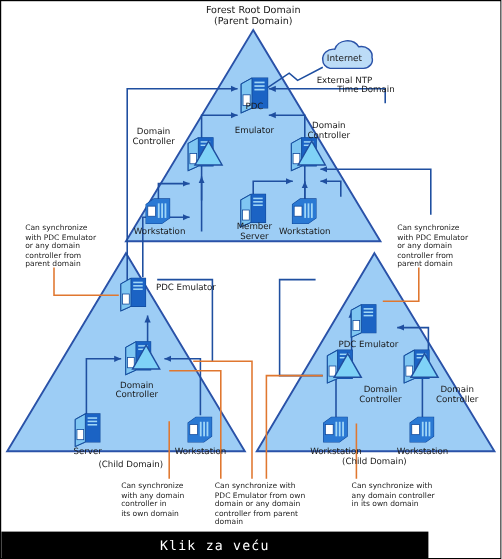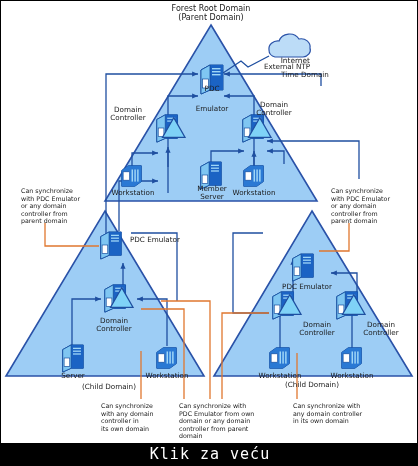--- a/index.html
+++ b/index.html
@@ -39,25 +39,25 @@
     position:absolute;
     color:#1a1a1a;
     font-size:8px;
     line-height:9.6px;
     text-align:center;
     white-space:pre;
   }
   #footer{
     position:absolute;
     left:0;bottom:0;
-    width:418px;height:22px;
+    width:356px;height:22px;
     background:#000000;
     color:#ffffff;
     font-family:"DejaVu Sans Mono","Liberation Mono",monospace;
-    font-size:15px;
+    font-size:11px;
     display:flex;align-items:center;justify-content:center;
     letter-spacing:1px;
   }
 </style>
 </head>
 <body>
 
 <div id="frame">
 
   <svg id="canvas" viewBox="0 0 418 466" xmlns="http://www.w3.org/2000/svg">
@@ -162,21 +162,21 @@
     <use href="#ico-server" x="288" y="250" width="28" height="32"></use>
     <use href="#ico-dc" x="268" y="288" width="34" height="32"></use>
     <use href="#ico-dc" x="332" y="288" width="34" height="32"></use>
     <use href="#ico-ws" x="265" y="343" width="28" height="28"></use>
     <use href="#ico-ws" x="337" y="343" width="28" height="28"></use>
   </svg>
 
   <div class="title" style="left:130px;top:3px;width:160px;">Forest Root Domain</div>
   <div class="title" style="left:130px;top:12px;width:160px;">(Parent Domain)</div>
 
-  <div class="lbl" style="left:263px;top:56px;width:46px;font-size:7.4px;text-align:right;">Internet</div>
+  <div class="lbl" style="left:263px;top:44px;width:46px;font-size:7.4px;">Internet</div>
   <div class="lbl" style="left:240px;top:62px;width:92px;">External NTP</div>
   <div class="lbl" style="left:258px;top:70px;width:92px;">Time Domain</div>
 
   <div class="lbl" style="left:180px;top:84px;width:62px;">PDC</div>
   <div class="lbl" style="left:180px;top:104px;width:62px;">Emulator</div>
 
   <div class="lbl" style="left:101px;top:105px;width:52px;">Domain</div>
   <div class="lbl" style="left:101px;top:113px;width:52px;">Controller</div>
 
   <div class="lbl" style="left:245px;top:100px;width:56px;">Domain</div>

